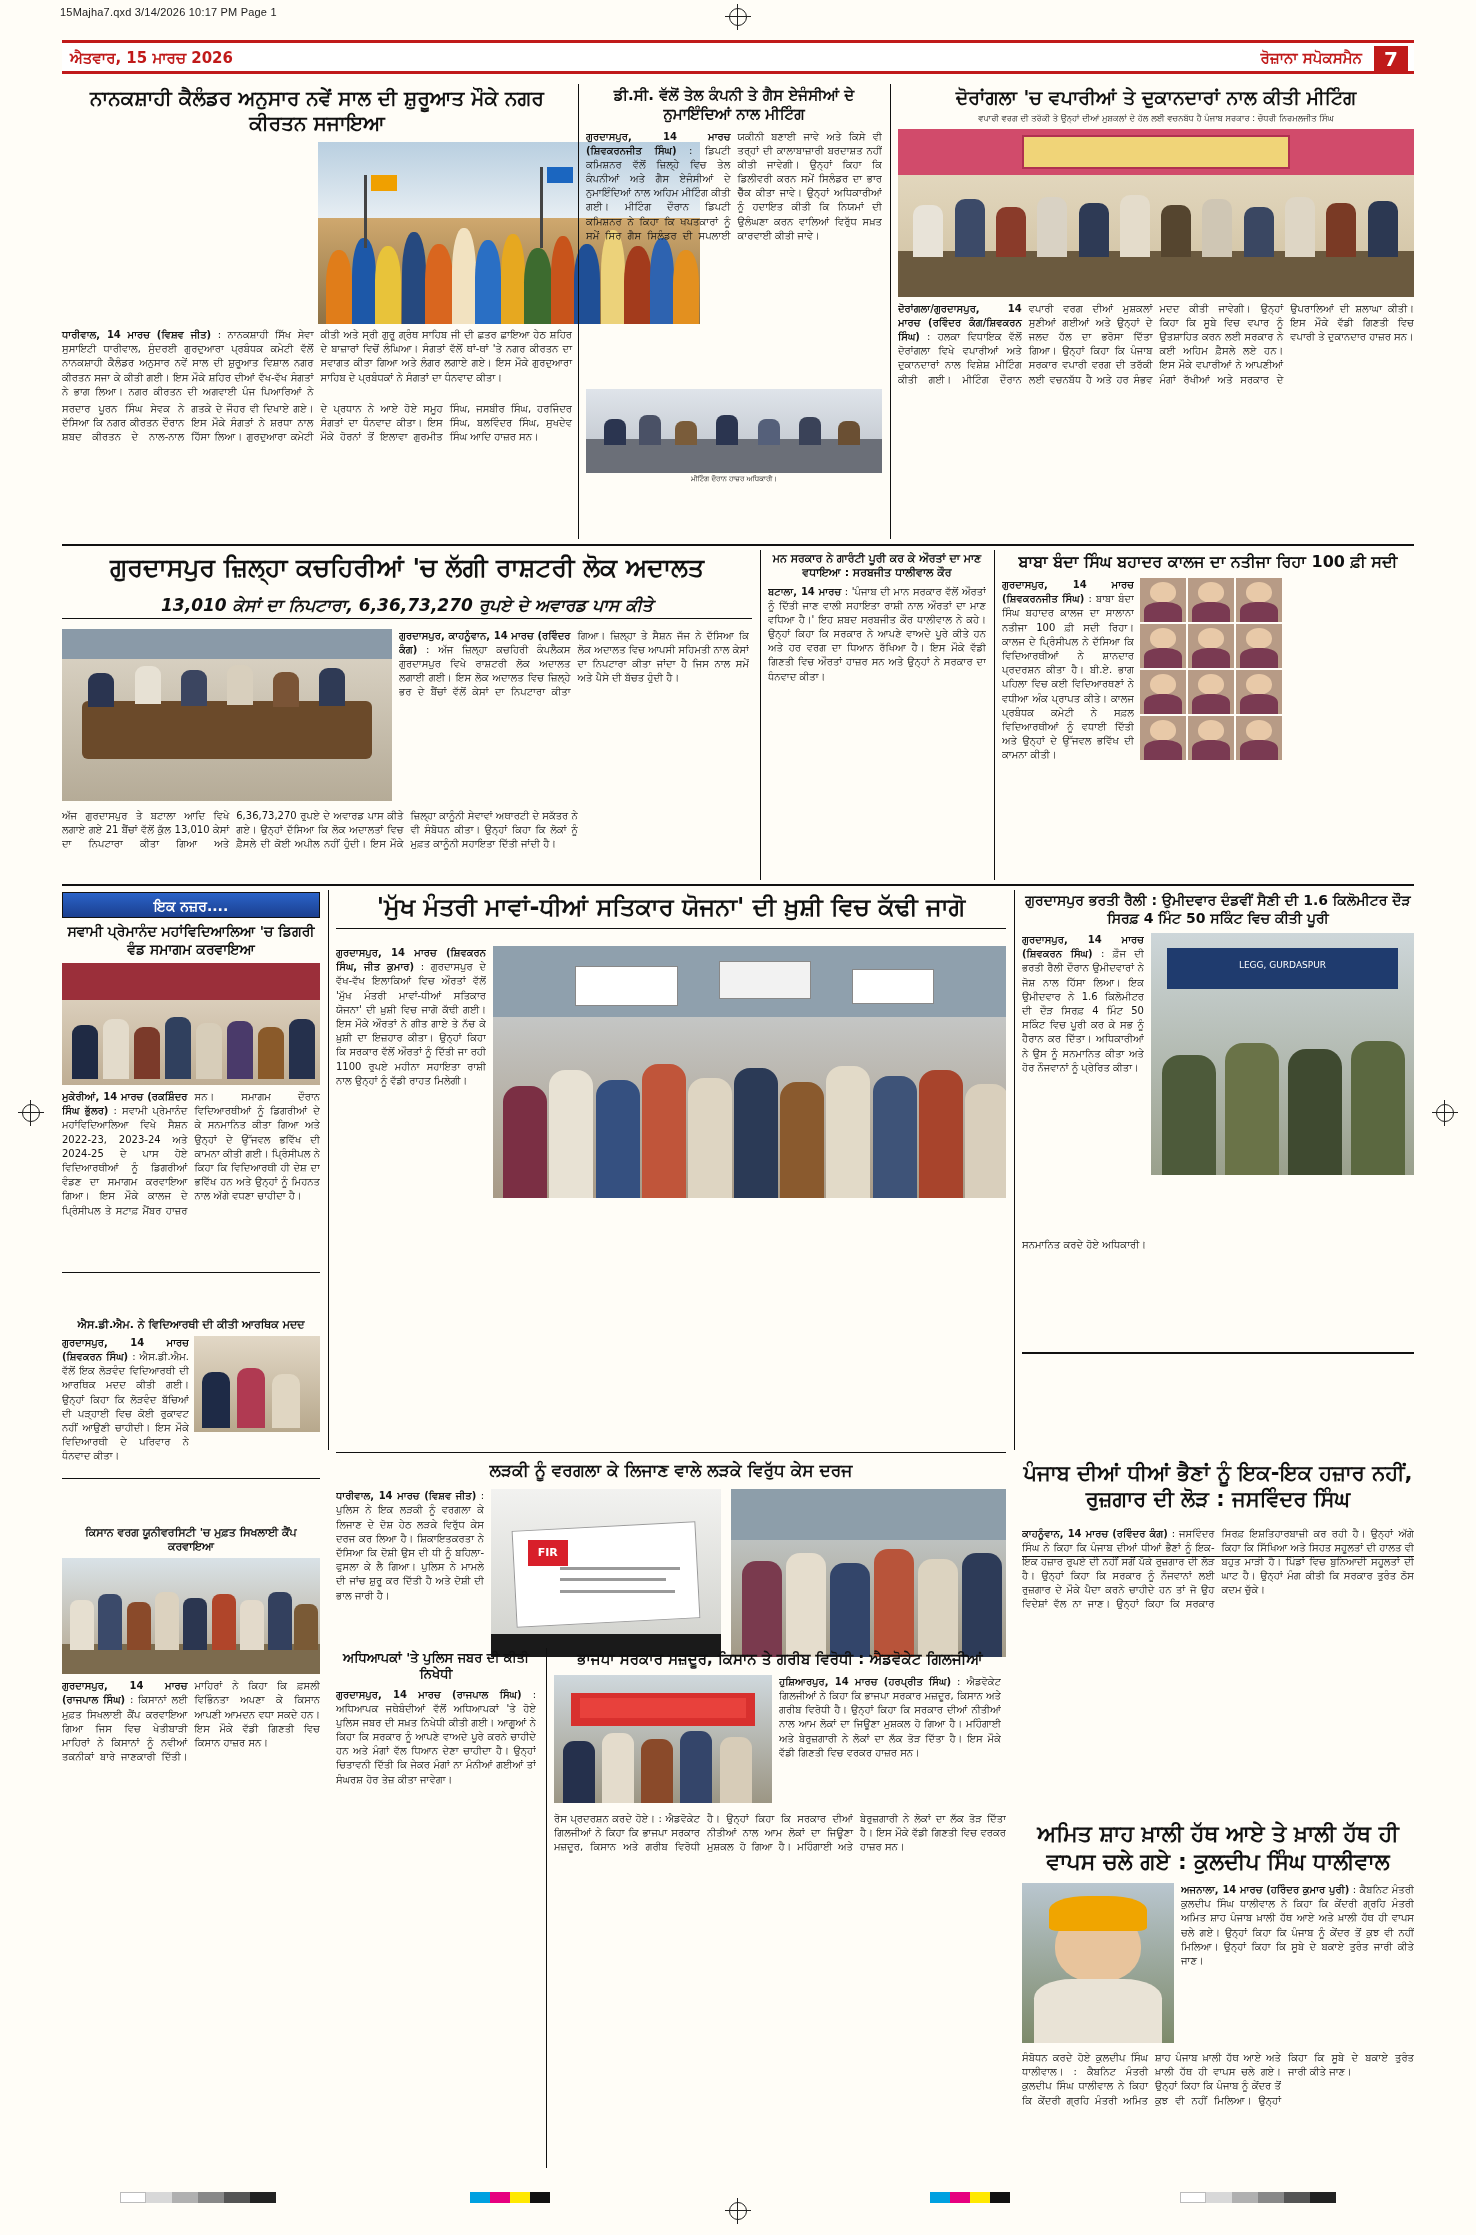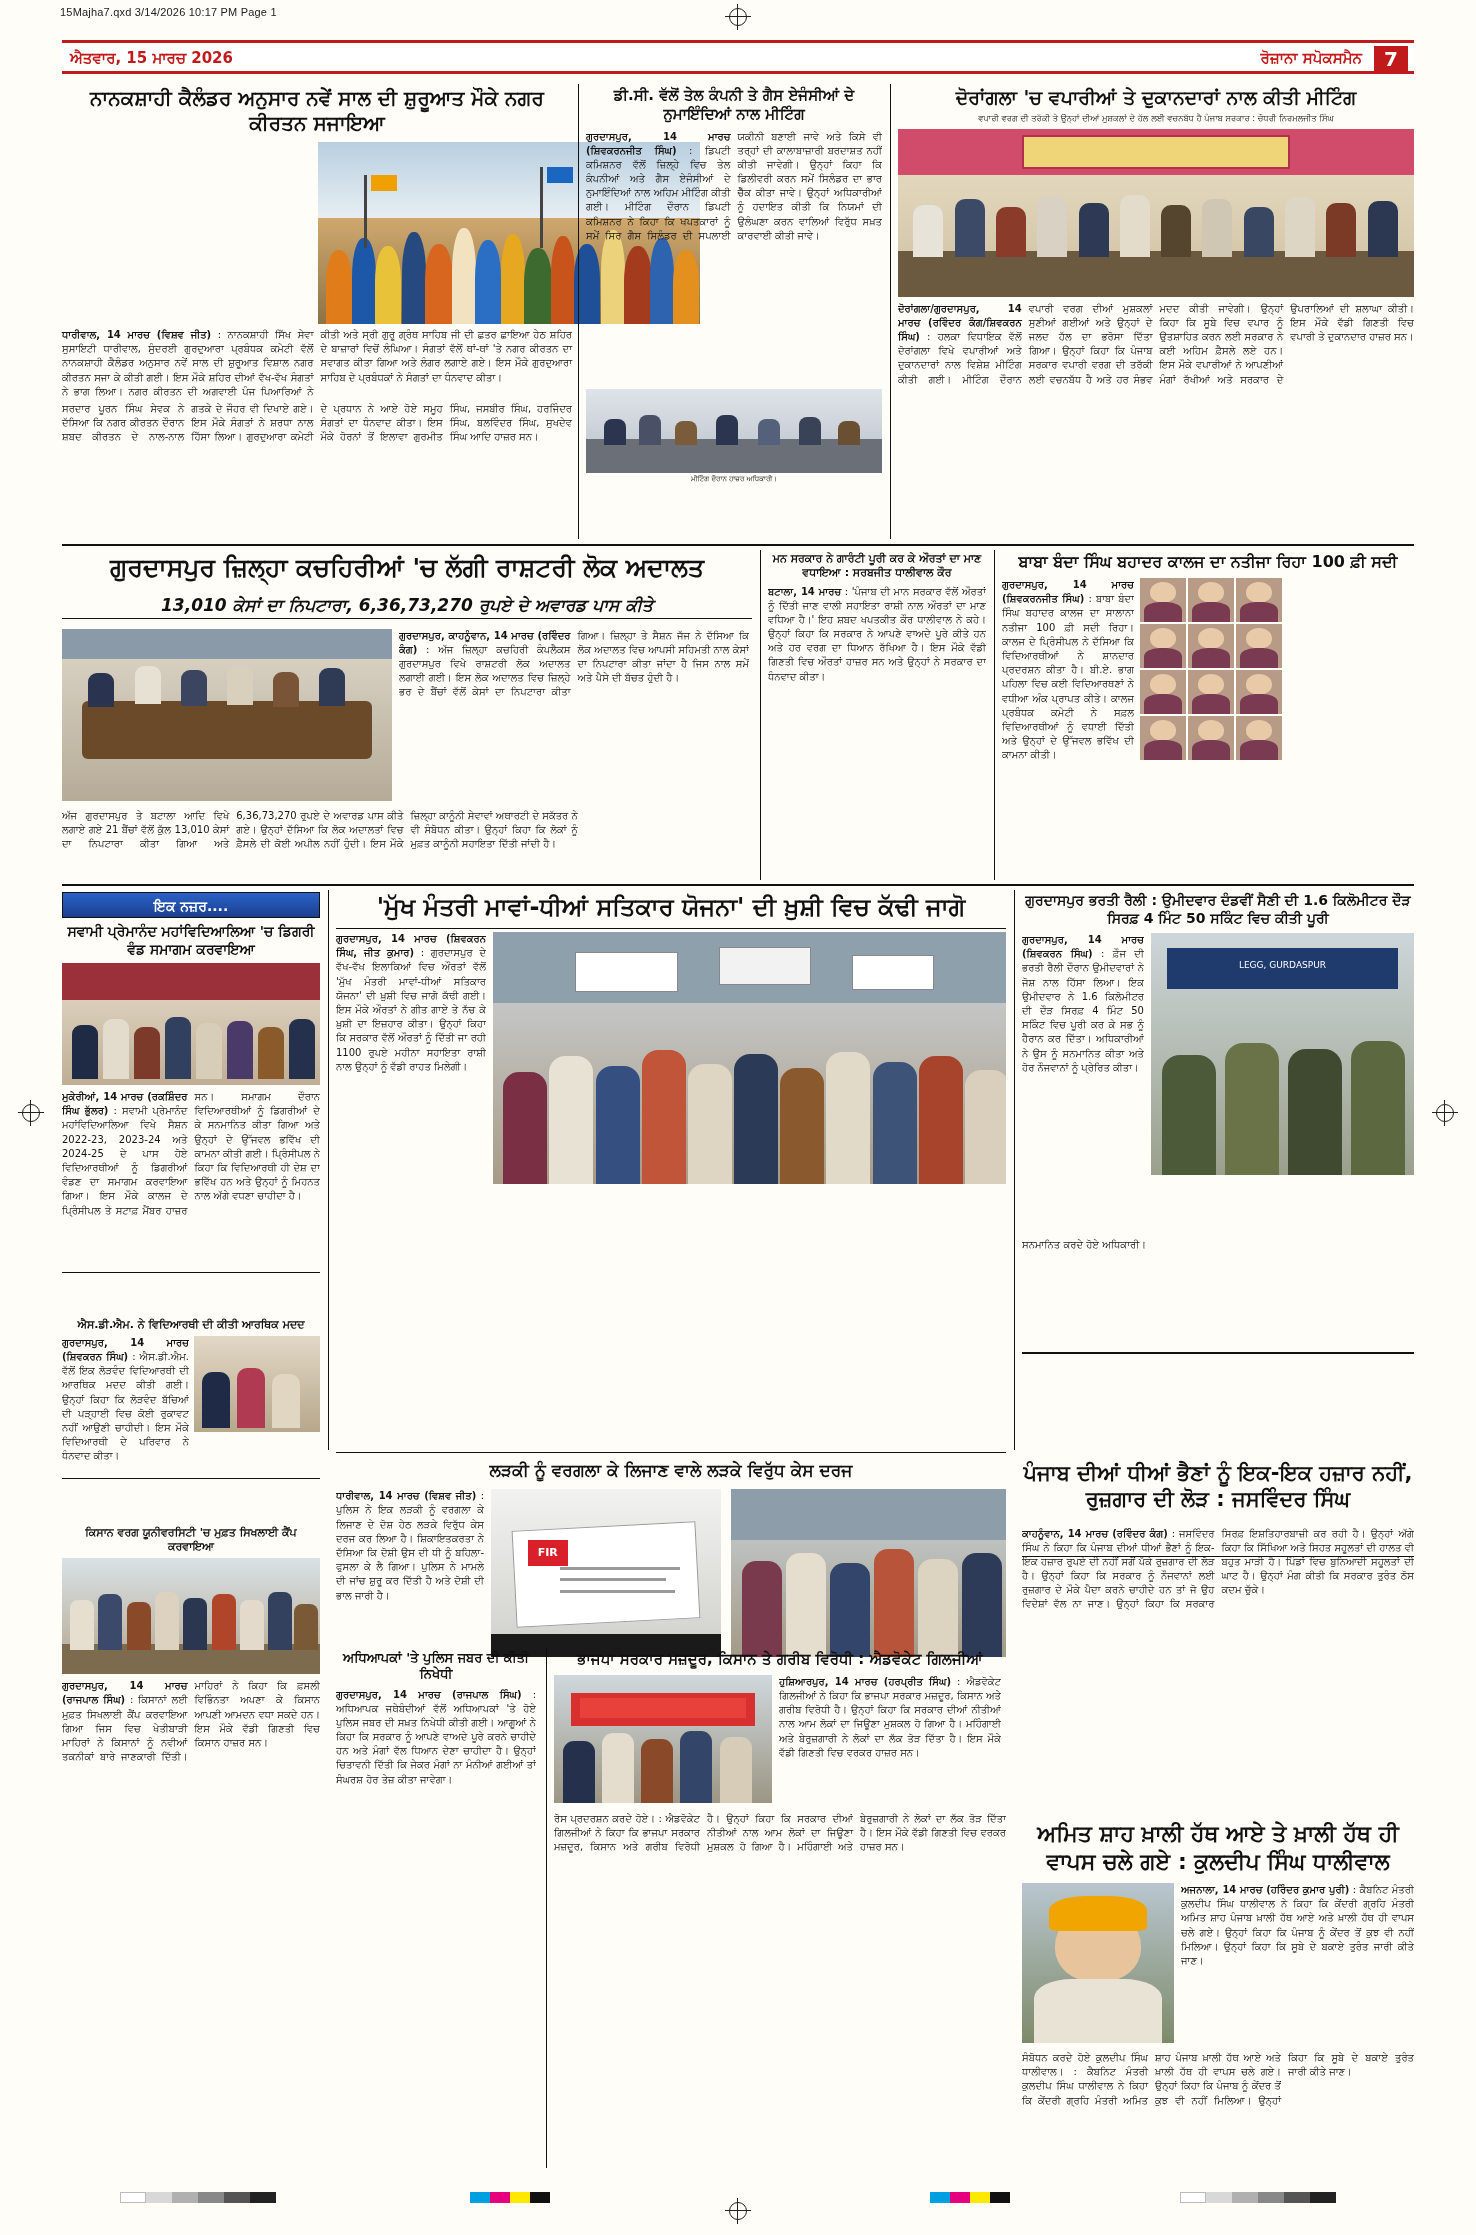--- a/index.html
+++ b/index.html
@@ -256,21 +256,21 @@
       <span>ਇਸ ਮੌਕੇ ਜ਼ਿਲ੍ਹਾ ਕਾਨੂੰਨੀ ਸੇਵਾਵਾਂ ਅਥਾਰਟੀ ਦੇ ਸਕੱਤਰ ਨੇ ਵੀ ਸੰਬੋਧਨ ਕੀਤਾ। ਉਨ੍ਹਾਂ ਕਿਹਾ ਕਿ ਲੋਕਾਂ ਨੂੰ ਮੁਫ਼ਤ ਕਾਨੂੰਨੀ ਸਹਾਇਤਾ ਦਿੱਤੀ ਜਾਂਦੀ ਹੈ।</span>
     </div>
   </div>
 
   <div class="rule-v" style="left:760px;top:550px;height:330px;"></div>
 
   <div class="blk" style="left:768px;top:552px;width:218px;">
     <div class="hl" style="font-size:11px;">ਮਨ ਸਰਕਾਰ ਨੇ ਗਾਰੰਟੀ ਪੂਰੀ ਕਰ ਕੇ ਔਰਤਾਂ ਦਾ ਮਾਣ ਵਧਾਇਆ : ਸਰਬਜੀਤ ਧਾਲੀਵਾਲ ਕੌਰ</div>
     <div class="body" style="margin-top:5px;height:290px;overflow:hidden;">
       <span class="dateline">ਬਟਾਲਾ, 14 ਮਾਰਚ</span>
-      <span>: 'ਪੰਜਾਬ ਦੀ ਮਾਨ ਸਰਕਾਰ ਵੱਲੋਂ ਔਰਤਾਂ ਨੂੰ ਦਿੱਤੀ ਜਾਣ ਵਾਲੀ ਸਹਾਇਤਾ ਰਾਸ਼ੀ ਨਾਲ ਔਰਤਾਂ ਦਾ ਮਾਣ ਵਧਿਆ ਹੈ।' ਇਹ ਸ਼ਬਦ ਖਪਤਕੀਤ ਕੌਰ ਧਾਲੀਵਾਲ ਨੇ ਕਹੇ। ਉਨ੍ਹਾਂ ਕਿਹਾ ਕਿ ਸਰਕਾਰ ਨੇ ਆਪਣੇ ਵਾਅਦੇ ਪੂਰੇ ਕੀਤੇ ਹਨ ਅਤੇ ਹਰ ਵਰਗ ਦਾ ਧਿਆਨ ਰੱਖਿਆ ਹੈ। ਇਸ ਮੌਕੇ ਵੱਡੀ ਗਿਣਤੀ ਵਿਚ ਔਰਤਾਂ ਹਾਜ਼ਰ ਸਨ ਅਤੇ ਉਨ੍ਹਾਂ ਨੇ ਸਰਕਾਰ ਦਾ ਧੰਨਵਾਦ ਕੀਤਾ।</span>
+      <span>: 'ਪੰਜਾਬ ਦੀ ਮਾਨ ਸਰਕਾਰ ਵੱਲੋਂ ਔਰਤਾਂ ਨੂੰ ਦਿੱਤੀ ਜਾਣ ਵਾਲੀ ਸਹਾਇਤਾ ਰਾਸ਼ੀ ਨਾਲ ਔਰਤਾਂ ਦਾ ਮਾਣ ਵਧਿਆ ਹੈ।' ਇਹ ਸ਼ਬਦ ਸਰਬਜੀਤ ਕੌਰ ਧਾਲੀਵਾਲ ਨੇ ਕਹੇ। ਉਨ੍ਹਾਂ ਕਿਹਾ ਕਿ ਸਰਕਾਰ ਨੇ ਆਪਣੇ ਵਾਅਦੇ ਪੂਰੇ ਕੀਤੇ ਹਨ ਅਤੇ ਹਰ ਵਰਗ ਦਾ ਧਿਆਨ ਰੱਖਿਆ ਹੈ। ਇਸ ਮੌਕੇ ਵੱਡੀ ਗਿਣਤੀ ਵਿਚ ਔਰਤਾਂ ਹਾਜ਼ਰ ਸਨ ਅਤੇ ਉਨ੍ਹਾਂ ਨੇ ਸਰਕਾਰ ਦਾ ਧੰਨਵਾਦ ਕੀਤਾ।</span>
     </div>
   </div>
 
   <div class="rule-v" style="left:994px;top:550px;height:330px;"></div>
 
   <div class="blk" style="left:1002px;top:552px;width:412px;">
     <div class="hl" style="font-size:16px;">ਬਾਬਾ ਬੰਦਾ ਸਿੰਘ ਬਹਾਦਰ ਕਾਲਜ ਦਾ ਨਤੀਜਾ ਰਿਹਾ 100 ਫ਼ੀ ਸਦੀ</div>
     <div style="position:relative;margin-top:6px;">
       <div class="body" style="width:132px;float:left;height:280px;overflow:hidden;">
         <span class="dateline">ਗੁਰਦਾਸਪੁਰ, 14 ਮਾਰਚ (ਸ਼ਿਵਕਰਨਜੀਤ ਸਿੰਘ)</span>
@@ -350,21 +350,21 @@
       <span class="dateline">ਗੁਰਦਾਸਪੁਰ, 14 ਮਾਰਚ (ਰਾਜਪਾਲ ਸਿੰਘ)</span>
       <span>: ਕਿਸਾਨਾਂ ਲਈ ਮੁਫ਼ਤ ਸਿਖਲਾਈ ਕੈਂਪ ਕਰਵਾਇਆ ਗਿਆ ਜਿਸ ਵਿਚ ਖੇਤੀਬਾੜੀ ਮਾਹਿਰਾਂ ਨੇ ਕਿਸਾਨਾਂ ਨੂੰ ਨਵੀਆਂ ਤਕਨੀਕਾਂ ਬਾਰੇ ਜਾਣਕਾਰੀ ਦਿੱਤੀ। ਮਾਹਿਰਾਂ ਨੇ ਕਿਹਾ ਕਿ ਫ਼ਸਲੀ ਵਿਭਿੰਨਤਾ ਅਪਣਾ ਕੇ ਕਿਸਾਨ ਆਪਣੀ ਆਮਦਨ ਵਧਾ ਸਕਦੇ ਹਨ। ਇਸ ਮੌਕੇ ਵੱਡੀ ਗਿਣਤੀ ਵਿਚ ਕਿਸਾਨ ਹਾਜ਼ਰ ਸਨ।</span>
     </div>
   </div>
 
   <div class="rule-v" style="left:328px;top:890px;height:560px;"></div>
 
   <div class="blk" style="left:336px;top:892px;width:670px;">
     <div class="hl" style="font-size:24px;">'ਮੁੱਖ ਮੰਤਰੀ ਮਾਵਾਂ-ਧੀਆਂ ਸਤਿਕਾਰ ਯੋਜਨਾ' ਦੀ ਖ਼ੁਸ਼ੀ ਵਿਚ ਕੱਢੀ ਜਾਗੋ</div>
     <div class="rule-h" style="left:0;top:36px;width:670px;"></div>
-    <div style="position:relative;margin-top:10px;">
+    <div style="position:relative;margin-top:24px;">
       <div class="body" style="width:150px;float:left;height:252px;overflow:hidden;">
         <span class="dateline">ਗੁਰਦਾਸਪੁਰ, 14 ਮਾਰਚ (ਸ਼ਿਵਕਰਨ ਸਿੰਘ, ਜੀਤ ਕੁਮਾਰ)</span>
         <span>: ਗੁਰਦਾਸਪੁਰ ਦੇ ਵੱਖ-ਵੱਖ ਇਲਾਕਿਆਂ ਵਿਚ ਔਰਤਾਂ ਵੱਲੋਂ 'ਮੁੱਖ ਮੰਤਰੀ ਮਾਵਾਂ-ਧੀਆਂ ਸਤਿਕਾਰ ਯੋਜਨਾ' ਦੀ ਖ਼ੁਸ਼ੀ ਵਿਚ ਜਾਗੋ ਕੱਢੀ ਗਈ। ਇਸ ਮੌਕੇ ਔਰਤਾਂ ਨੇ ਗੀਤ ਗਾਏ ਤੇ ਨੱਚ ਕੇ ਖ਼ੁਸ਼ੀ ਦਾ ਇਜ਼ਹਾਰ ਕੀਤਾ। ਉਨ੍ਹਾਂ ਕਿਹਾ ਕਿ ਸਰਕਾਰ ਵੱਲੋਂ ਔਰਤਾਂ ਨੂੰ ਦਿੱਤੀ ਜਾ ਰਹੀ 1100 ਰੁਪਏ ਮਹੀਨਾ ਸਹਾਇਤਾ ਰਾਸ਼ੀ ਨਾਲ ਉਨ੍ਹਾਂ ਨੂੰ ਵੱਡੀ ਰਾਹਤ ਮਿਲੇਗੀ।</span>
       </div>
       <div class="photo" style="position:relative;float:left;margin-left:7px;width:513px;height:252px;">
         <div style="position:absolute;inset:0;background:linear-gradient(#cfd7dd,#a89a86);"></div>
         <div style="position:absolute;left:0;top:0;width:100%;height:28%;background:#8fa0ad;"></div>
         <div style="position:absolute;left:16%;top:8%;width:20%;height:16%;background:#ffffff;border:1px solid #888;"></div>
         <div style="position:absolute;left:44%;top:6%;width:18%;height:15%;background:#f2f2f2;border:1px solid #888;"></div>
         <div style="position:absolute;left:70%;top:9%;width:16%;height:14%;background:#ffffff;border:1px solid #888;"></div>

